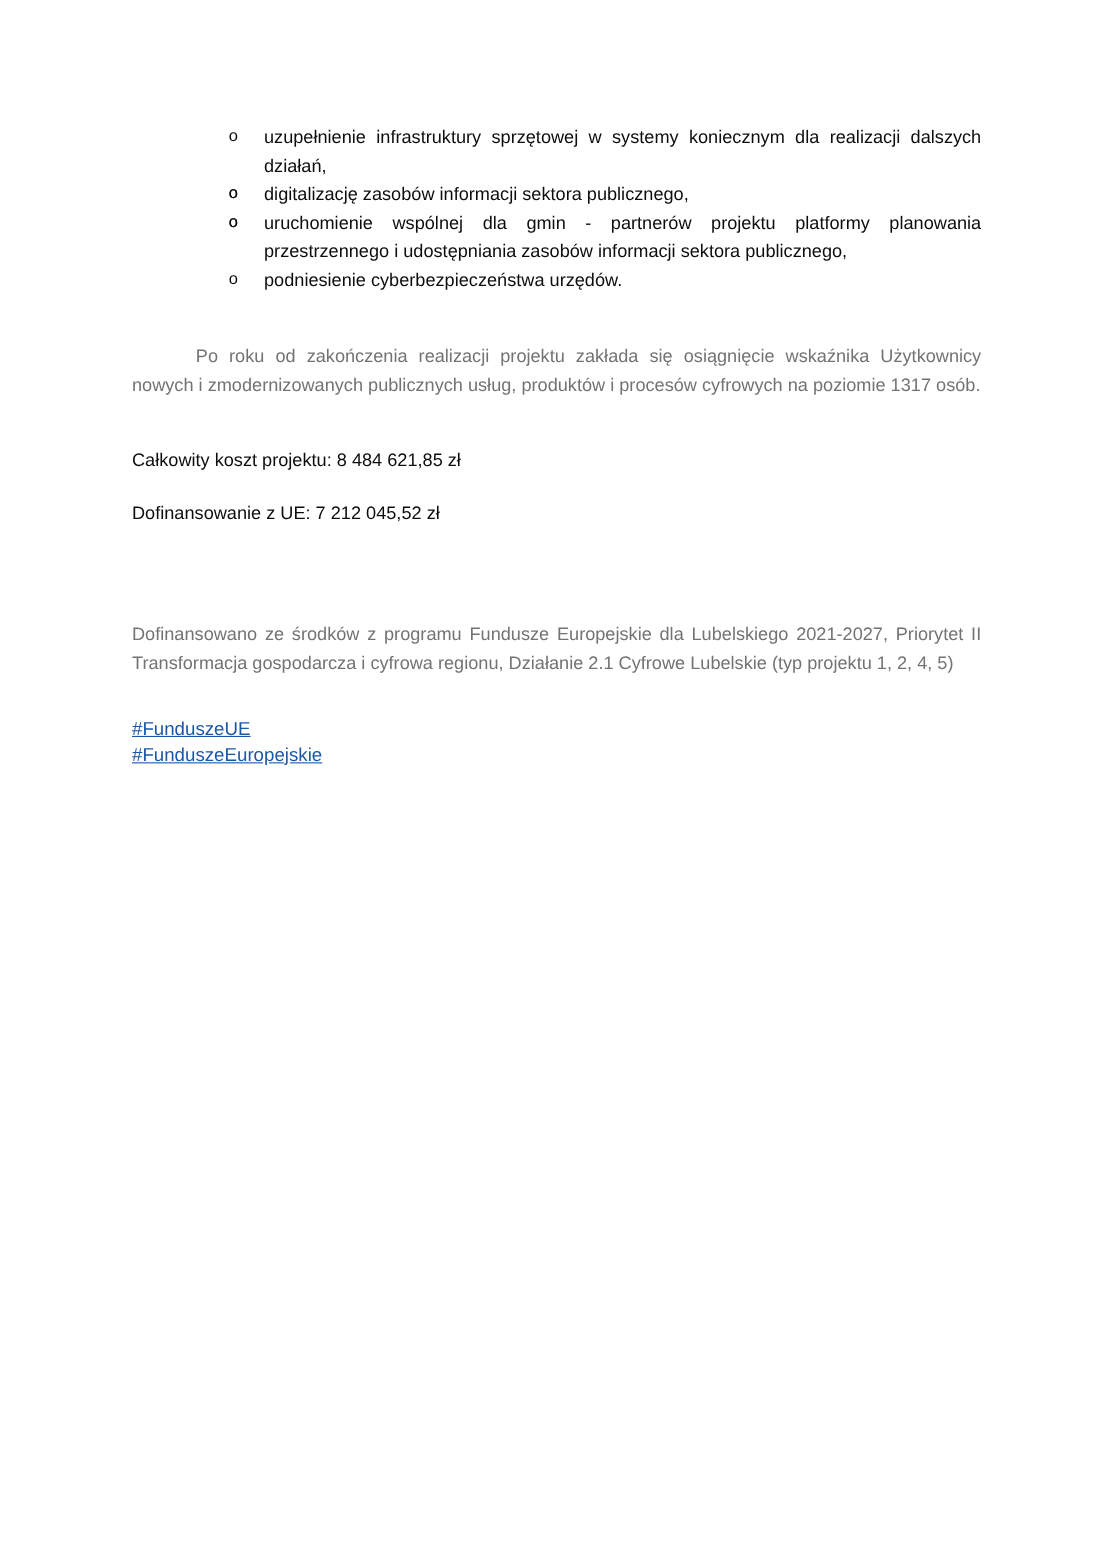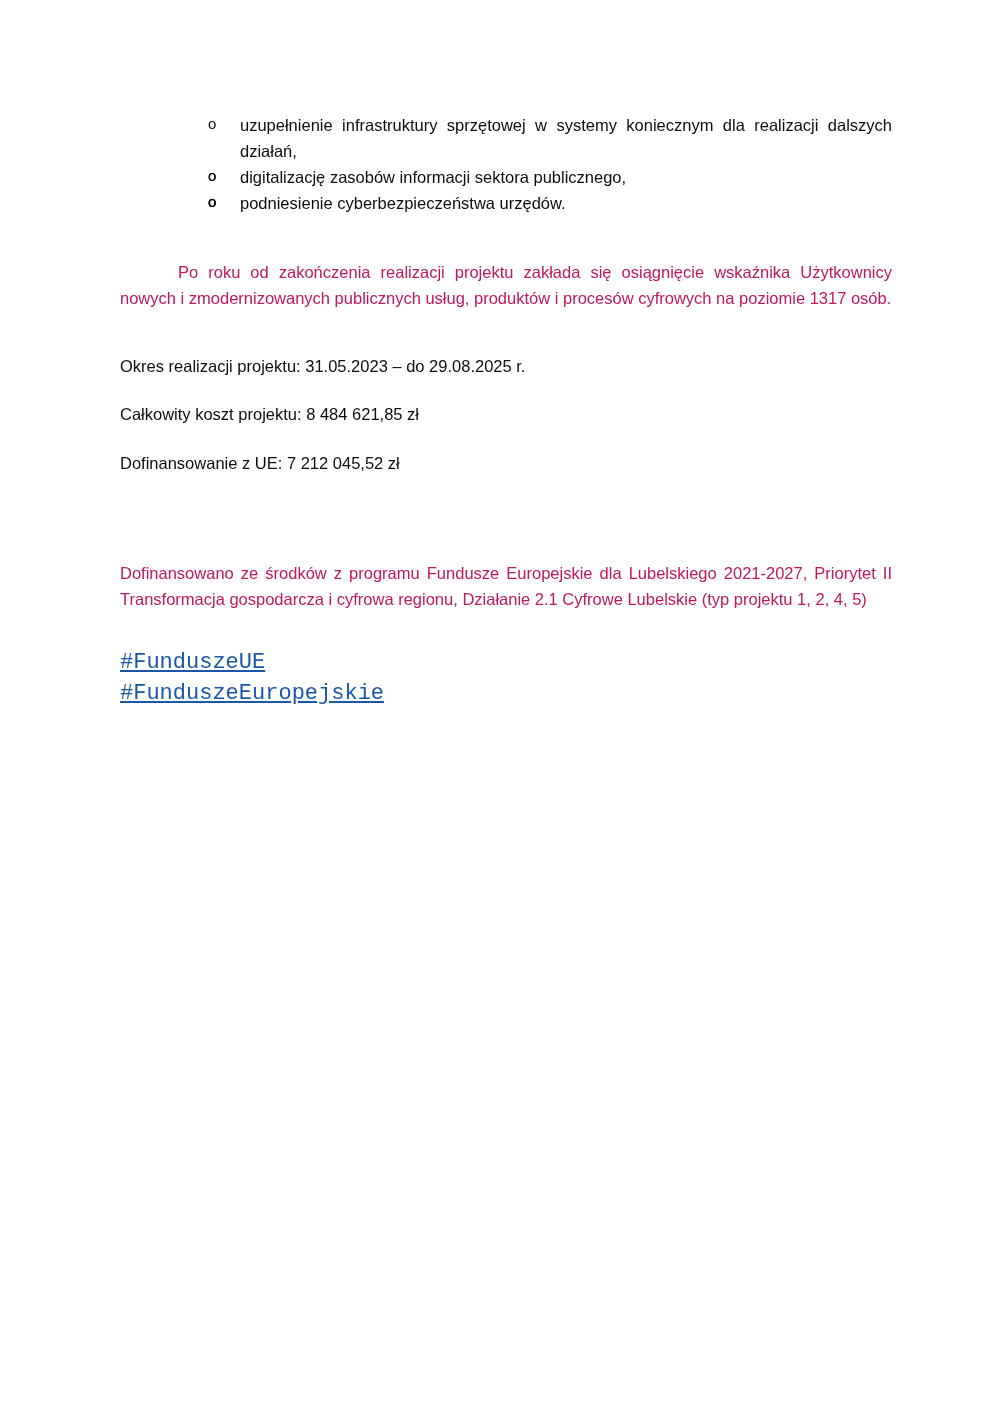--- a/index.html
+++ b/index.html
@@ -51,40 +51,40 @@
   .bullet-item .text {
     display: block;
   }
 
   
   .para {
     font-size: 16.5px;
     line-height: 1.58;
     text-align: justify;
     text-justify: inter-word;
-    color: #be185d;
+    color: #737373;
   }
   .para.indent-first {
     text-indent: 58px;
   }
   .spacer-lg { height: 26px; }
   .spacer-md { height: 18px; }
   .spacer-xl { height: 46px; }
 
   .fact-line {
     font-size: 16.5px;
     line-height: 1.58;
     color: #0d0d0d;
     margin-bottom: 22px;
   }
 
   
   .hashtags {
-    font-family: Liberation Mono, monospace;
-    font-size: 22px;
+    font-family: Liberation Sans, sans-serif;
+    font-size: 17px;
     line-height: 1.42;
   }
   .hashtag {
     color: #1a57a8;
     text-decoration: underline;
     display: block;
     cursor: pointer;
   }
 </style>
 </head>
@@ -103,34 +103,34 @@
       </li>
       <li class="bullet-item">
         <span class="marker">o</span>
         <span class="text">digitalizację zasobów informacji sektora publicznego,</span>
       </li>
       <li class="bullet-item">
         <span class="marker">o</span>
       </li>
       <li class="bullet-item">
         <span class="marker">o</span>
+        <span class="text">uruchomienie wspólnej dla gmin - partnerów projektu platformy planowania przestrzennego i udostępniania zasobów informacji sektora publicznego,</span>
       </li>
       <li class="bullet-item">
         <span class="marker">o</span>
         <span class="text">podniesienie cyberbezpieczeństwa urzędów.</span>
       </li>
     </ul>
 
     <div class="spacer-lg"></div>
 
     <p class="para indent-first">Po roku od zakończenia realizacji projektu zakłada się osiągnięcie wskaźnika Użytkownicy nowych i zmodernizowanych publicznych usług, produktów i procesów cyfrowych na poziomie 1317 osób.</p>
 
     <div class="spacer-lg"></div>
 
-    <div class="fact-line">Okres realizacji projektu: 31.05.2023 – do 29.08.2025 r.</div>
     <div class="fact-line">Całkowity koszt projektu: 8 484 621,85 zł</div>
     <div class="fact-line">Dofinansowanie z UE: 7 212 045,52 zł</div>
 
     <div class="spacer-xl"></div>
 
     <p class="para">Dofinansowano ze środków z programu Fundusze Europejskie dla Lubelskiego 2021-2027, Priorytet II Transformacja gospodarcza i cyfrowa regionu, Działanie 2.1 Cyfrowe Lubelskie (typ projektu 1, 2, 4, 5)</p>
 
     <div class="spacer-md"></div>
 
     <div class="hashtags">

